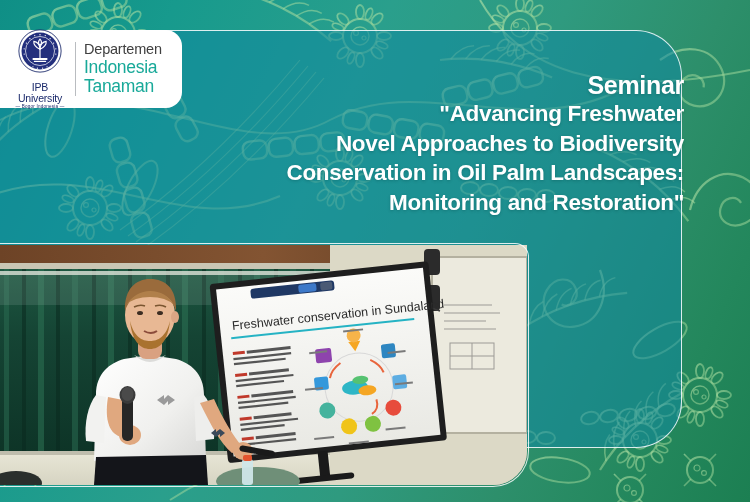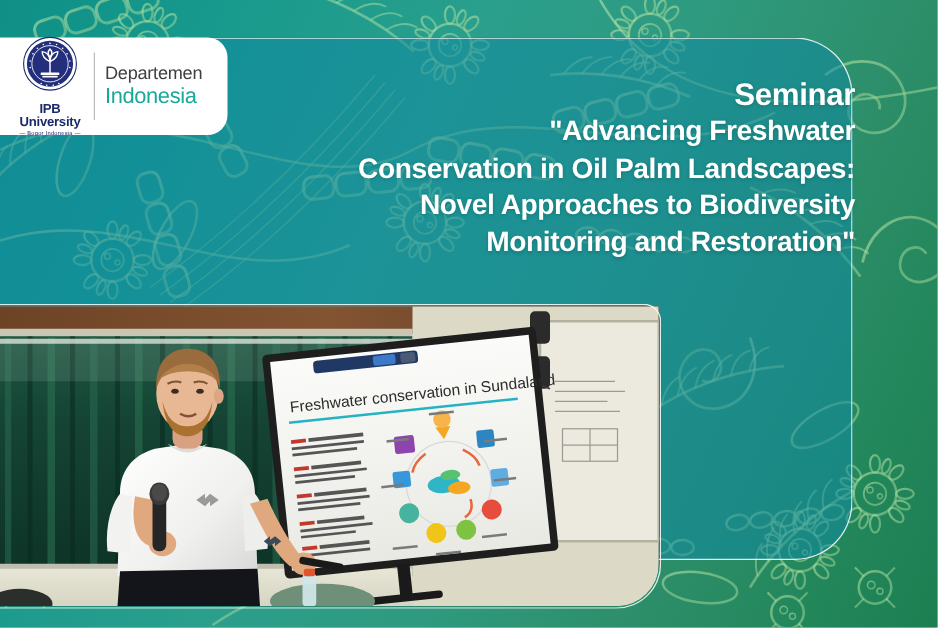--- a/index.html
+++ b/index.html
@@ -57,21 +57,21 @@
     width:182px; height:78px;
     background:#ffffff;
     border-radius:0 16px 16px 0;
     display:flex; align-items:center;
     padding-left:9px;
     z-index:6;
   }
   .logo-mark { width:62px; flex:0 0 62px; text-align:center; }
   .logo-seal { display:block; margin:0 auto; }
   .logo-ipb {
-    font-size:10.5px; font-weight:bold; color:#1b2a6b;
+    font-size:10.5px; font-weight:normal; color:#1b2a6b;
     letter-spacing:-0.2px; margin-top:9px; line-height:1.05;
   }
   .logo-ipb-sub {
     font-size:4.6px; color:#1b2a6b; letter-spacing:0.2px;
     margin-top:0.5px; white-space:nowrap;
   }
   .logo-div { width:1px; height:54px; background:#b9bcc0; margin:0 8px 0 4px; }
   .dept-txt { line-height:1.12; }
   .dept-line1 { font-size:14.5px; color:#404040; font-weight:normal; letter-spacing:-0.2px; }
   .dept-line2, .dept-line3 {
@@ -82,21 +82,21 @@
   .title-block {
     position:absolute;
     right:66px; top:62px;
     width:450px;
     text-align:right;
     z-index:5;
     color:#ffffff;
     text-shadow:0 1px 3px rgba(0,60,60,0.30);
   }
   .title-kicker {
-    font-size:25px; font-weight:bold; letter-spacing:-0.3px; line-height:1.12;
+    font-size:25px; font-weight:bold; letter-spacing:-0.3px; line-height:1.12;margin-top:9px;
   }
   .title-main {
     font-size:22.5px; font-weight:bold; letter-spacing:-0.35px;
     line-height:1.27; margin-top:1px;
   }
 
   
   .photo {
     position:absolute;
     left:0; top:245px;
@@ -306,28 +306,29 @@
         <rect x="33" y="66" width="34" height="4.5" rx="1.6" fill="#ffffff"></rect>
         <rect x="36" y="72" width="28" height="3.2" rx="1.2" fill="#ffffff"></rect>
       </svg>
       <div class="logo-ipb">IPB University</div>
       <div class="logo-ipb-sub">— Bogor Indonesia —</div>
     </div>
     <div class="logo-div"></div>
     <div class="dept-txt">
       <div class="dept-line1">Departemen</div>
       <div class="dept-line2">Indonesia</div>
+      <div class="dept-line3">Tanaman</div>
     </div>
   </div>
 
   <div class="title-block">
     <div class="title-kicker">Seminar</div>
     <div class="title-main">"Advancing Freshwater</div>
+    <div class="title-main">Novel Approaches to Biodiversity</div>
     <div class="title-main">Conservation in Oil Palm Landscapes:</div>
-    <div class="title-main">Novel Approaches to Biodiversity</div>
     <div class="title-main">Monitoring and Restoration"</div>
   </div>
 
   <div class="photo">
     <svg viewBox="0 0 527 240" preserveAspectRatio="xMidYMid slice" aria-hidden="true">
       <defs>
         <linearGradient id="curt" x1="0" y1="0" x2="0" y2="1">
           <stop offset="0" stop-color="#1d5741"></stop>
           <stop offset="0.35" stop-color="#154434"></stop>
           <stop offset="1" stop-color="#0d3326"></stop>

